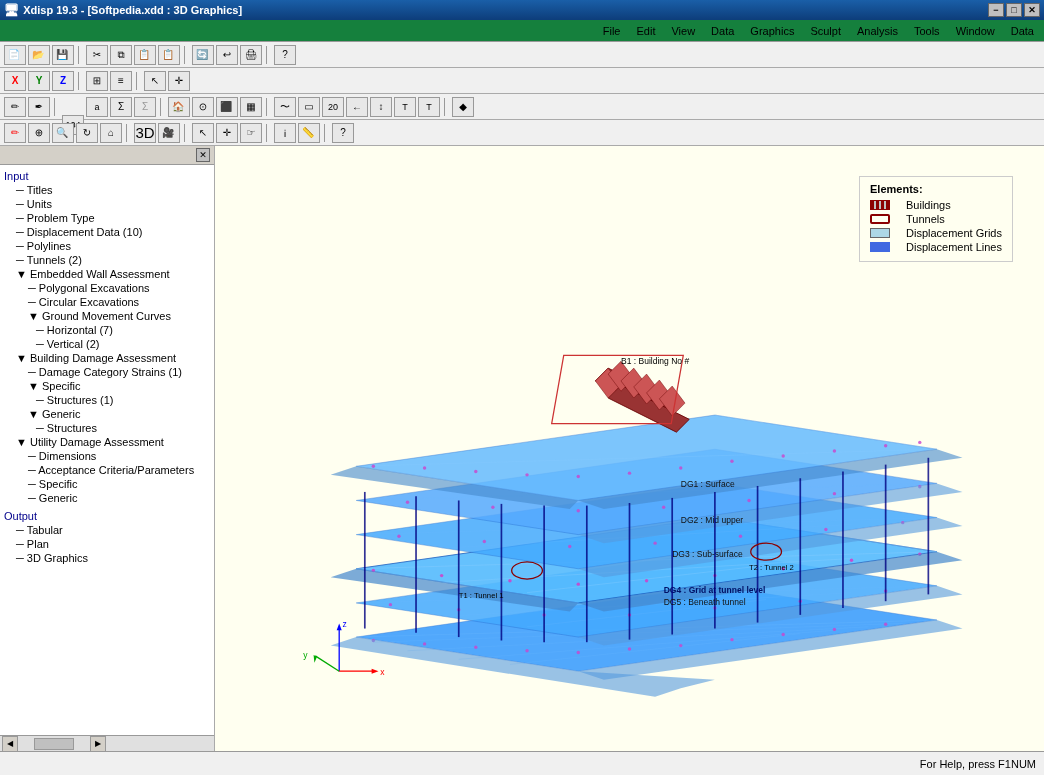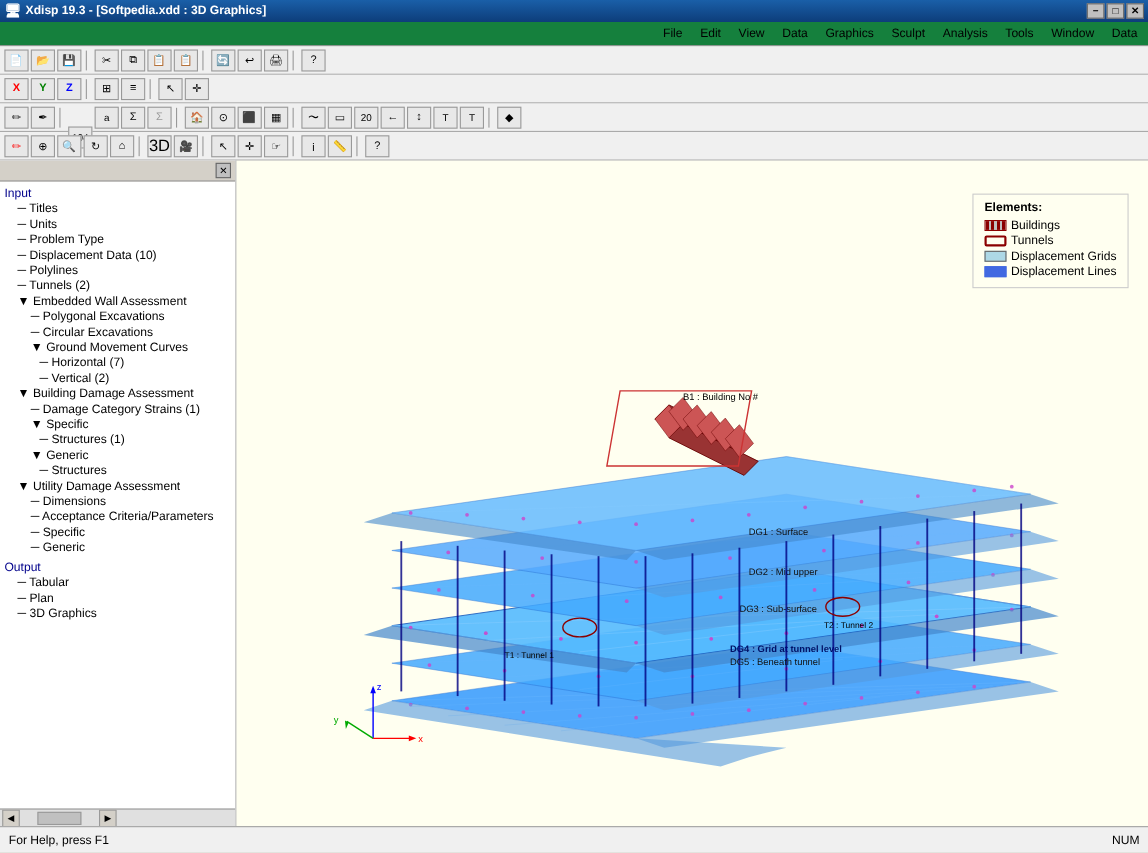--- a/index.html
+++ b/index.html
@@ -122,28 +122,28 @@
       text-align: center;
       font-size: 12px;
       padding: 4px 0;
       color: #333;
     }
 
     
     #legend {
       position: absolute;
       top: 30px;
-      right: 18px;
+      right: 31px;
       background: rgba(255,255,240,0.9);
       border: 1px solid #ccc;
       padding: 6px 10px;
       font-size: 11px;
     }
     #legend .legend-title { font-weight: bold; margin-bottom: 4px; }
-    .legend-item { display: flex; align-items: center; gap: 4px; margin: 2px 0; }
+    .legend-item { display: flex; align-items: center; gap: 16px; margin: 2px 0; }
     .legend-icon-buildings {
       width: 20px; height: 10px;
       background: repeating-linear-gradient(90deg, #8b0000 0px, #8b0000 3px, #c0c0c0 3px, #c0c0c0 5px);
       border: 1px solid #8b0000;
     }
     .legend-icon-tunnels {
       width: 20px; height: 10px;
       border: 2px solid #8b0000;
       background: transparent;
       border-radius: 2px;
@@ -161,21 +161,21 @@
 
     
     #status-bar {
       height: 24px;
       background: #f0f0f0;
       border-top: 1px solid #999;
       display: flex;
       align-items: center;
       padding: 0 8px;
       font-size: 11px;
-      justify-content: space-between;
+      justify-content: flex-end;
     }
 
     
     #graphics-svg {
       position: absolute;
       top: 30px;
       left: 20px;
       width: calc(100% - 40px);
       height: calc(100% - 50px);
     }

